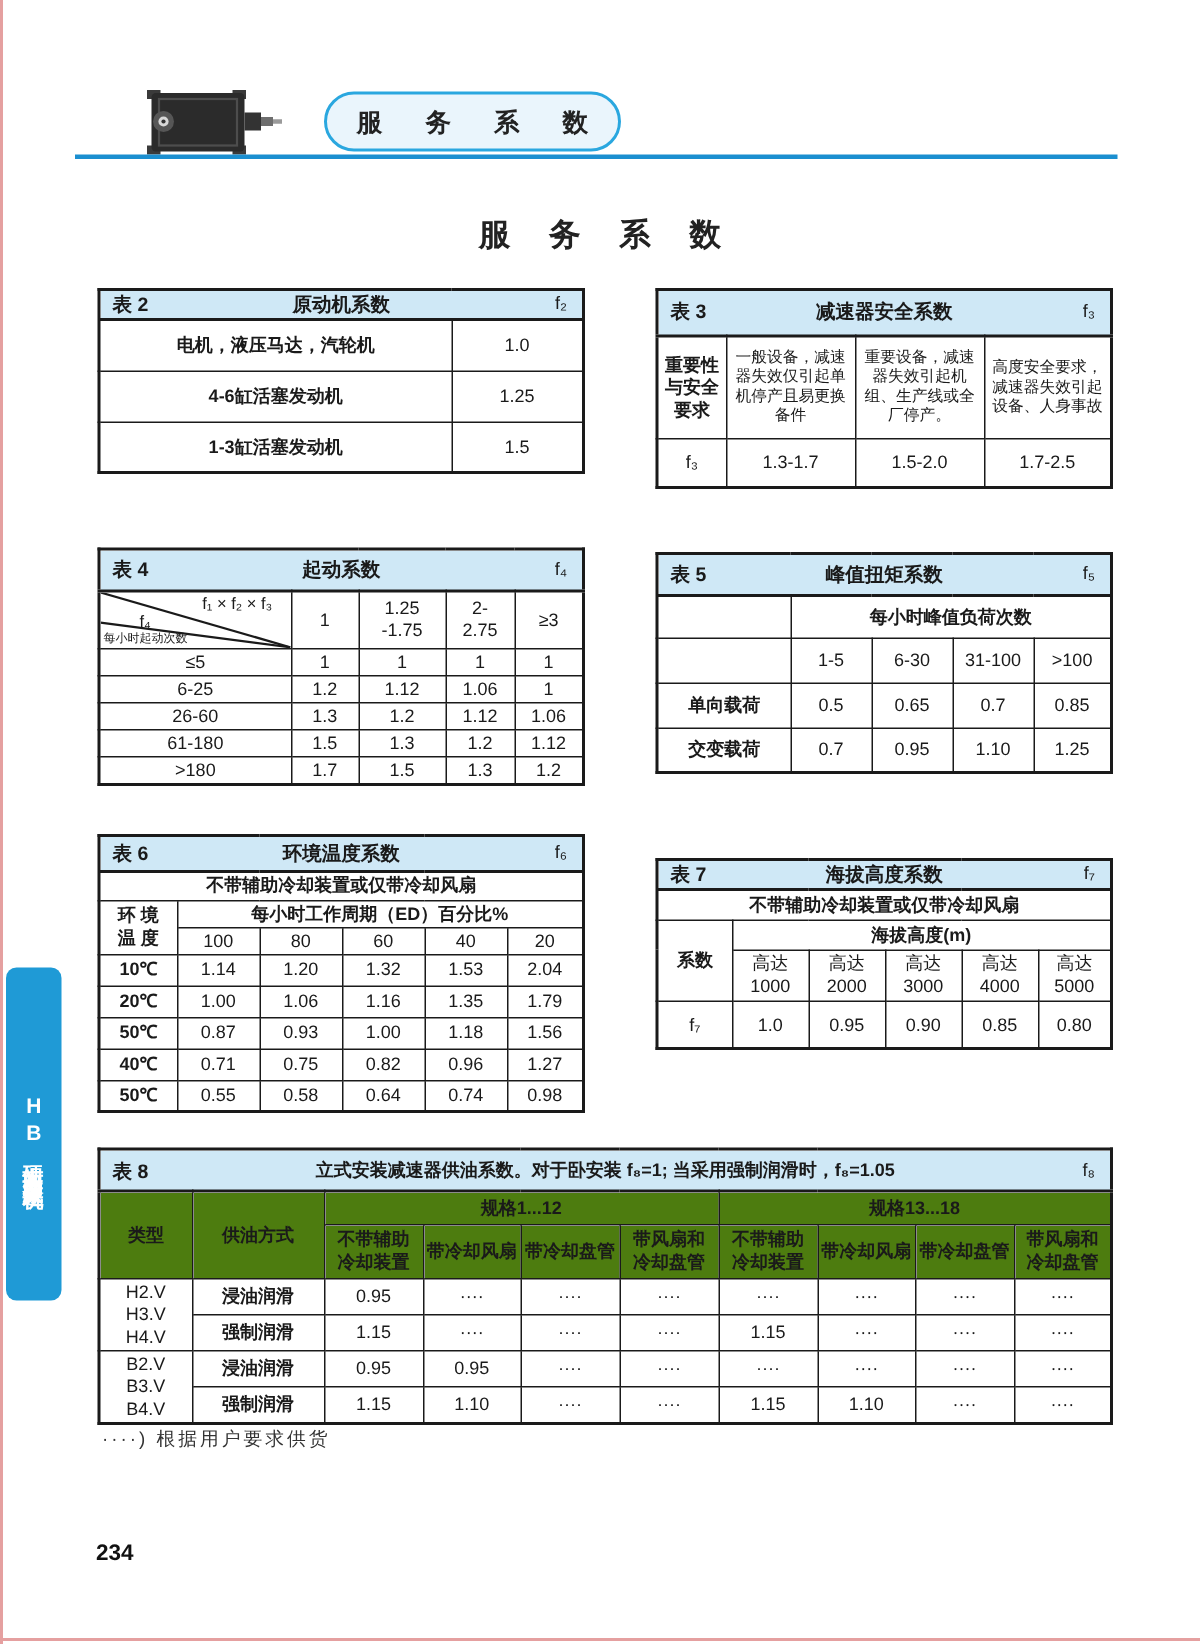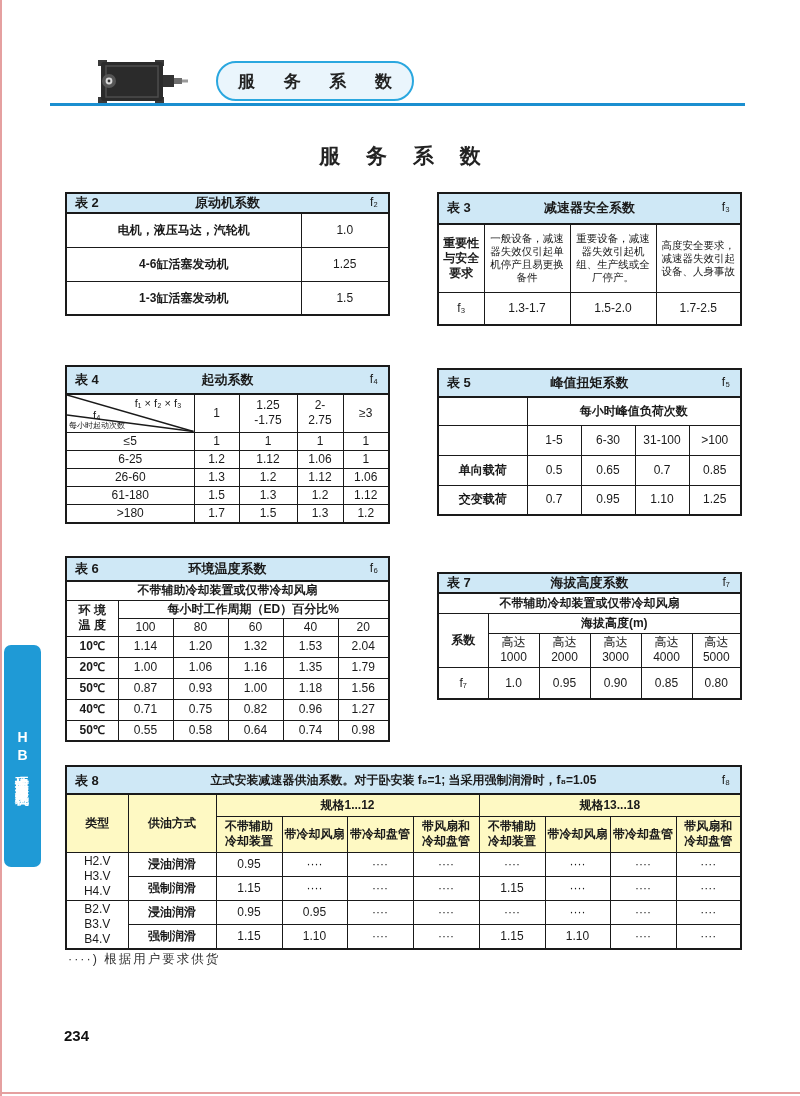--- a/index.html
+++ b/index.html
@@ -38,21 +38,21 @@
   #t7 { left:437px; top:572px; width:305px; }
   #t8 { left:65px;  top:765px; width:677px; }
 
   table.tbl { border-collapse:collapse; table-layout:fixed; width:100%; border:2px solid #1a1a1a; }
   .tbl td { border:1px solid #1a1a1a; text-align:center; vertical-align:middle;
             padding:1px 2px; font-size:12px; line-height:1.25; box-sizing:border-box; overflow:hidden; }
   .band td { background:#cfe8f6; border-bottom:2px solid #1a1a1a; }
   .bandrow { position:relative; width:100%; text-align:center; font-weight:bold; font-size:13px; }
   .bandrow .tag    { position:absolute; left:6px;  top:0; font-size:13px; }
   .bandrow .factor { position:absolute; right:8px; top:0; font-weight:normal; font-size:12px; }
-  .blue { background:#fef9c3; }
+  .blue { background:#4d7c0f; }
   .ml   { white-space:pre-line; }
   .bold { font-weight:bold; }
   .sm   { font-size:11px; }
   .left { text-align:left; padding:2px 4px; }
 
   .diag { position:relative; padding:16px !important; }
   .diag svg  { position:absolute; left:0; top:0; width:100%; height:100%; display:block; }
   .diag .dt  { position:absolute; top:2px;  right:12px; font-size:11px; }
   .diag .dm  { position:absolute; top:14px; left:26px;  font-size:11px; }
   .diag .db  { position:absolute; bottom:1px; left:2px; font-size:8px; }

